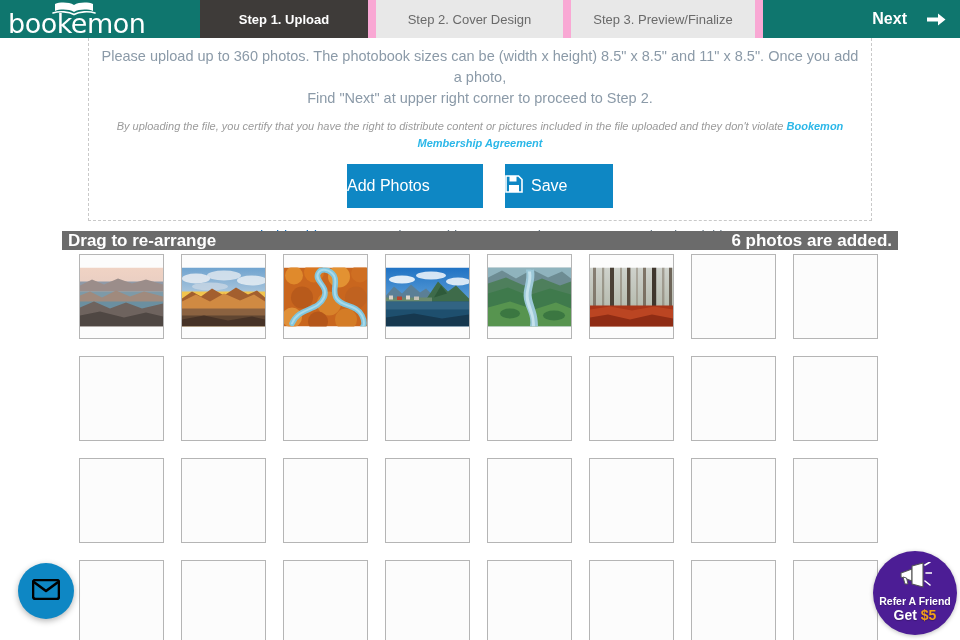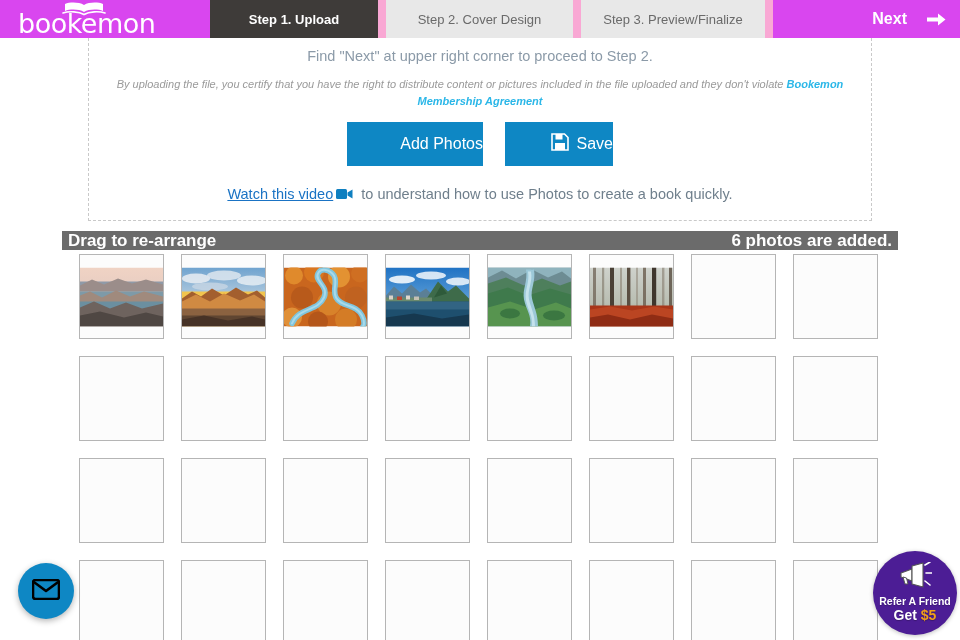--- a/index.html
+++ b/index.html
@@ -7,24 +7,23 @@
     width: 960px; height: 640px;
     overflow: hidden;
     background: #ffffff;
     font-family: "Liberation Sans", sans-serif;
   }
 
   
   .header {
     position: relative;
     width: 960px; height: 38px;
-    background: #d946ef;
+    background: #0f766e;
     display: flex;
     align-items: stretch;
-    padding-left: 10px;
   }
   .logo-wrap {
     width: 200px;
     display: flex; flex-direction: column;
     justify-content: flex-end;
     padding-left: 8px;
     position: relative;
   }
   .logo-book {
     position: absolute;
@@ -92,21 +91,21 @@
   .btn-row {
     margin-top: 12px;
     display: flex; justify-content: center; gap: 22px;
   }
   .btn {
     background: #0e87c4;
     color: #ffffff;
     border: none;
     font-size: 16px;
     height: 44px;
-    display: flex; align-items: center; justify-content: flex-end;
+    display: flex; align-items: center; justify-content: flex-start;
     gap: 8px;
     cursor: pointer;
     font-family: "Liberation Sans", sans-serif;
   }
   .btn-add { width: 136px; }
   .btn-save { width: 108px; }
   .video-line {
     margin-top: 20px;
     font-size: 14.5px;
     color: #6f7f8c;
@@ -224,20 +223,21 @@
     <span class="arrow-icon">
       <svg width="19" height="15" viewBox="0 0 19 15">
         <path d="M0 5.5 H11 V1.5 L18.5 7.5 L11 13.5 V9.5 H0 Z" fill="#ffffff"></path>
       </svg>
     </span>
   </div>
 </div>
 
 <div class="upload-panel">
 
+  <div class="instr">Please upload up to 360 photos. The photobook sizes can be (width x height) 8.5" x 8.5" and 11" x 8.5". Once you add a photo,</div>
   <div class="instr">Find "Next" at upper right corner to proceed to Step 2.</div>
 
   <div class="disclaimer">
     <span>By uploading the file, you certify that you have the right to distribute content or pictures included in the file uploaded and they don't violate </span><a href="#">Bookemon Membership Agreement</a>
   </div>
 
   <div class="btn-row">
     <button class="btn btn-add">
       <span>Add Photos</span>
     </button>

